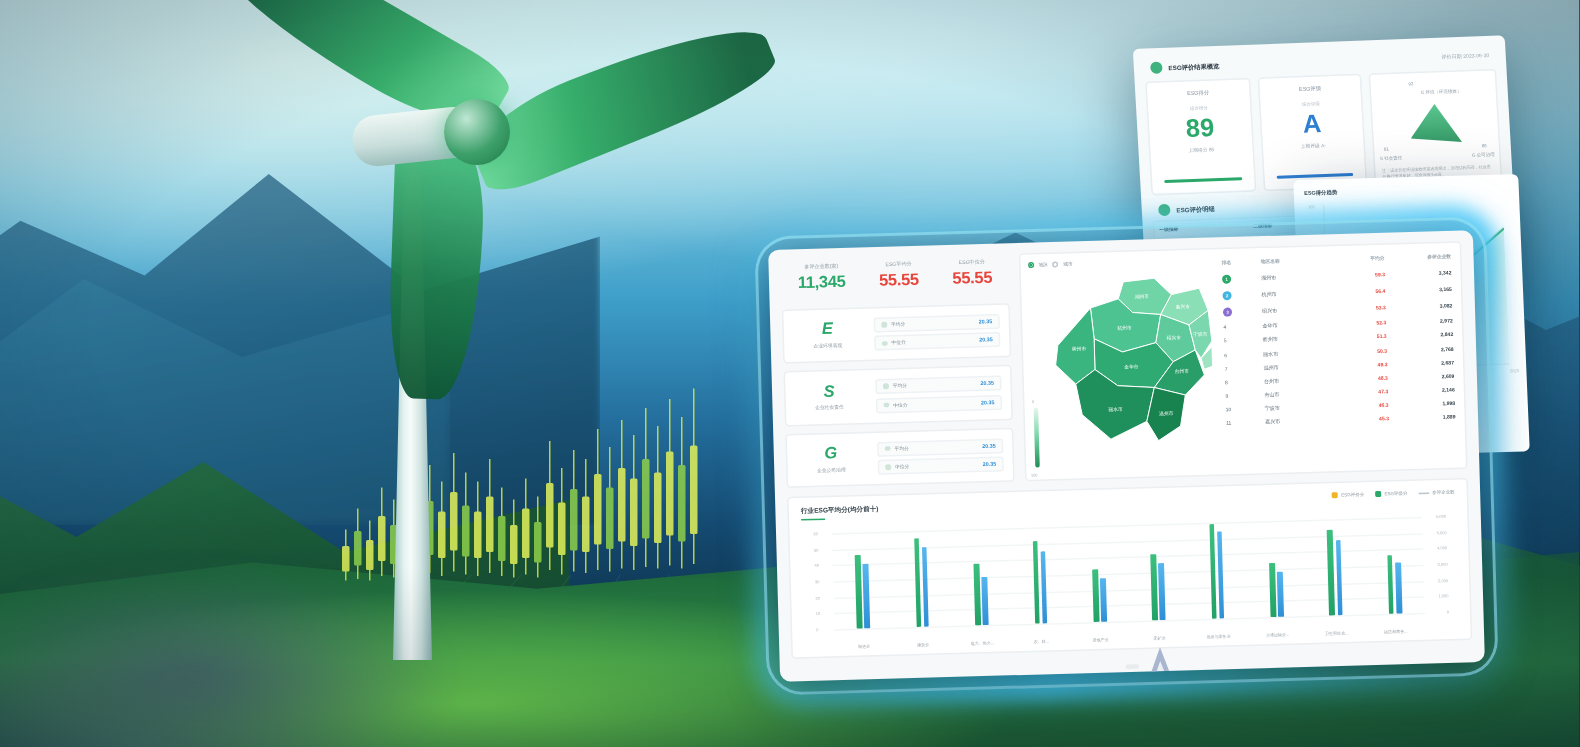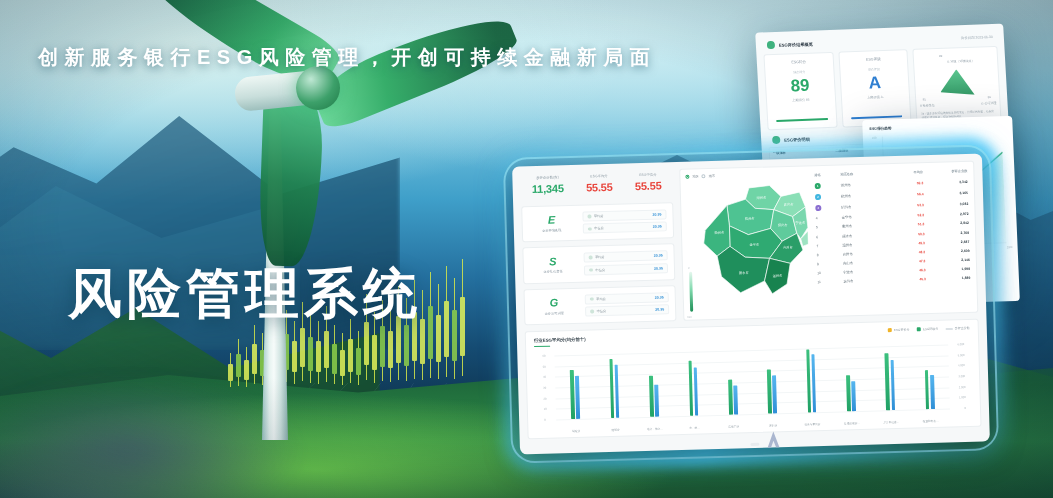--- a/index.html
+++ b/index.html
@@ -444,22 +444,20 @@
       </div>
     <div class="blade b3">
         <i></i>
       </div>
     <div class="tb-nac"></div>
     <div class="tb-hub"></div>
   </div>
 
   <div class="bg-vignette"></div>
 
-  <div class="tagline">创新服务银行ESG风险管理，开创可持续金融新局面</div>
-  <div class="title-cn">风险管理系统</div>
 
   <div class="panel" id="panelTop">
     <div class="ptHead">
       <div class="ptHeadL">
         <span class="dot-ico"></span>
         <span class="ptTitle">ESG评价结果概览</span>
       </div>
       <span class="ptDate">评价日期  2023-06-30</span>
     </div>
 

